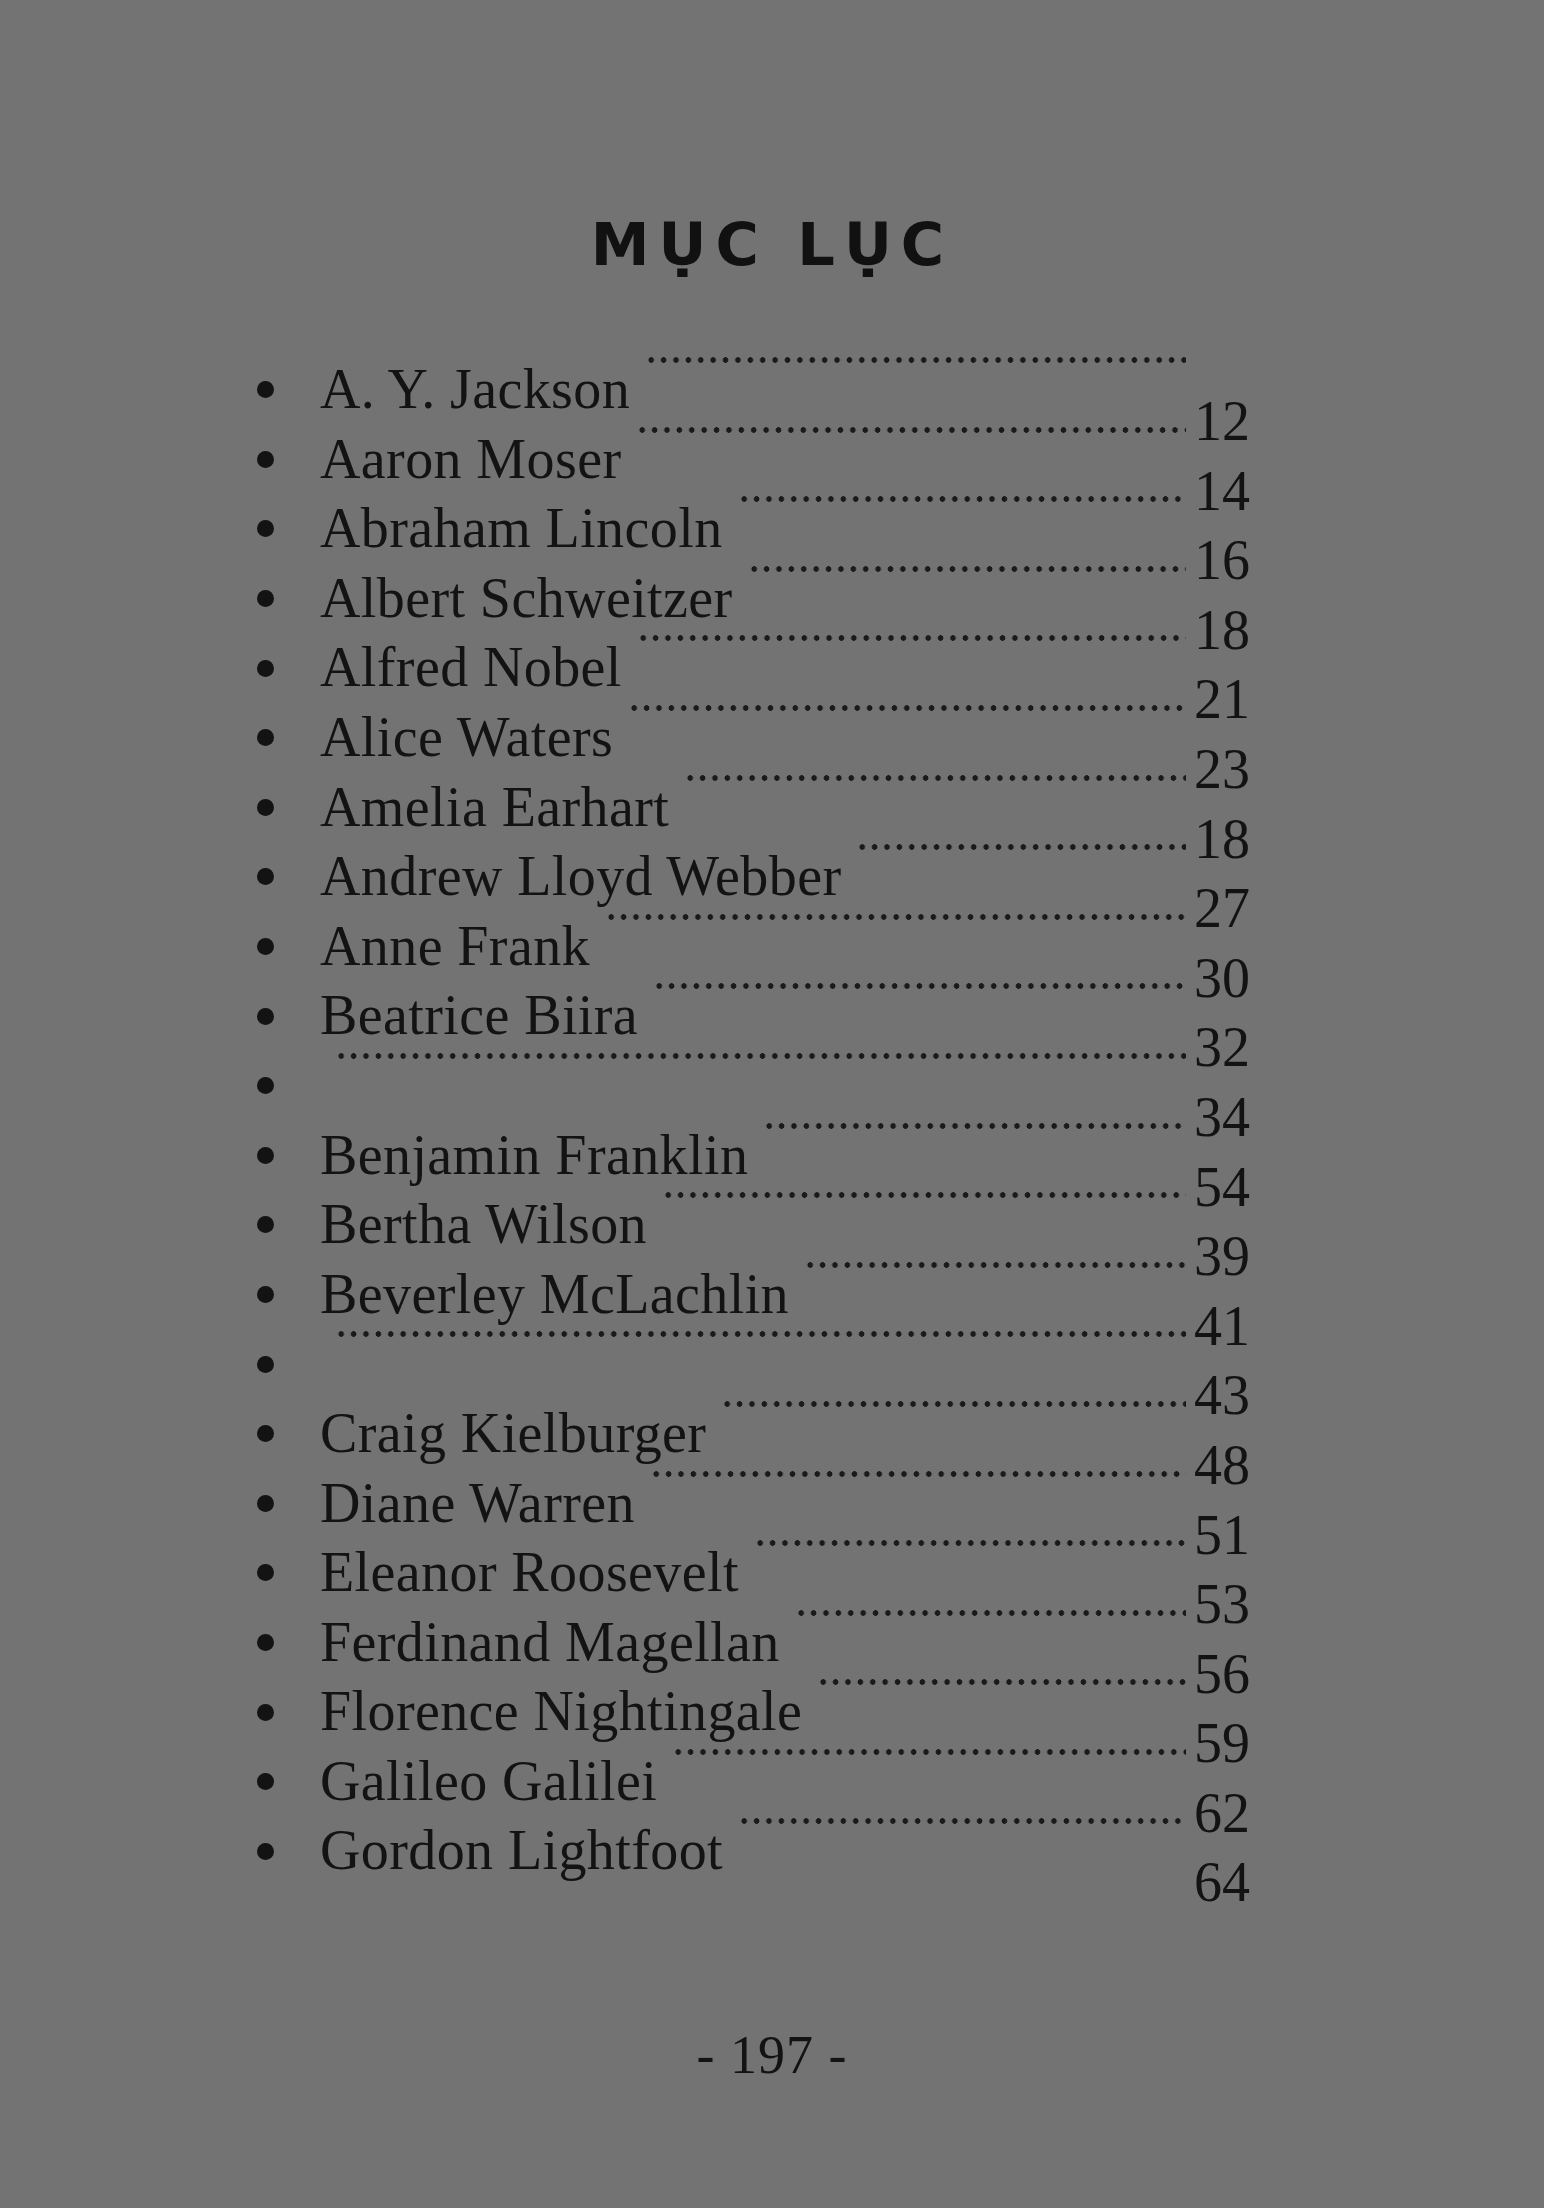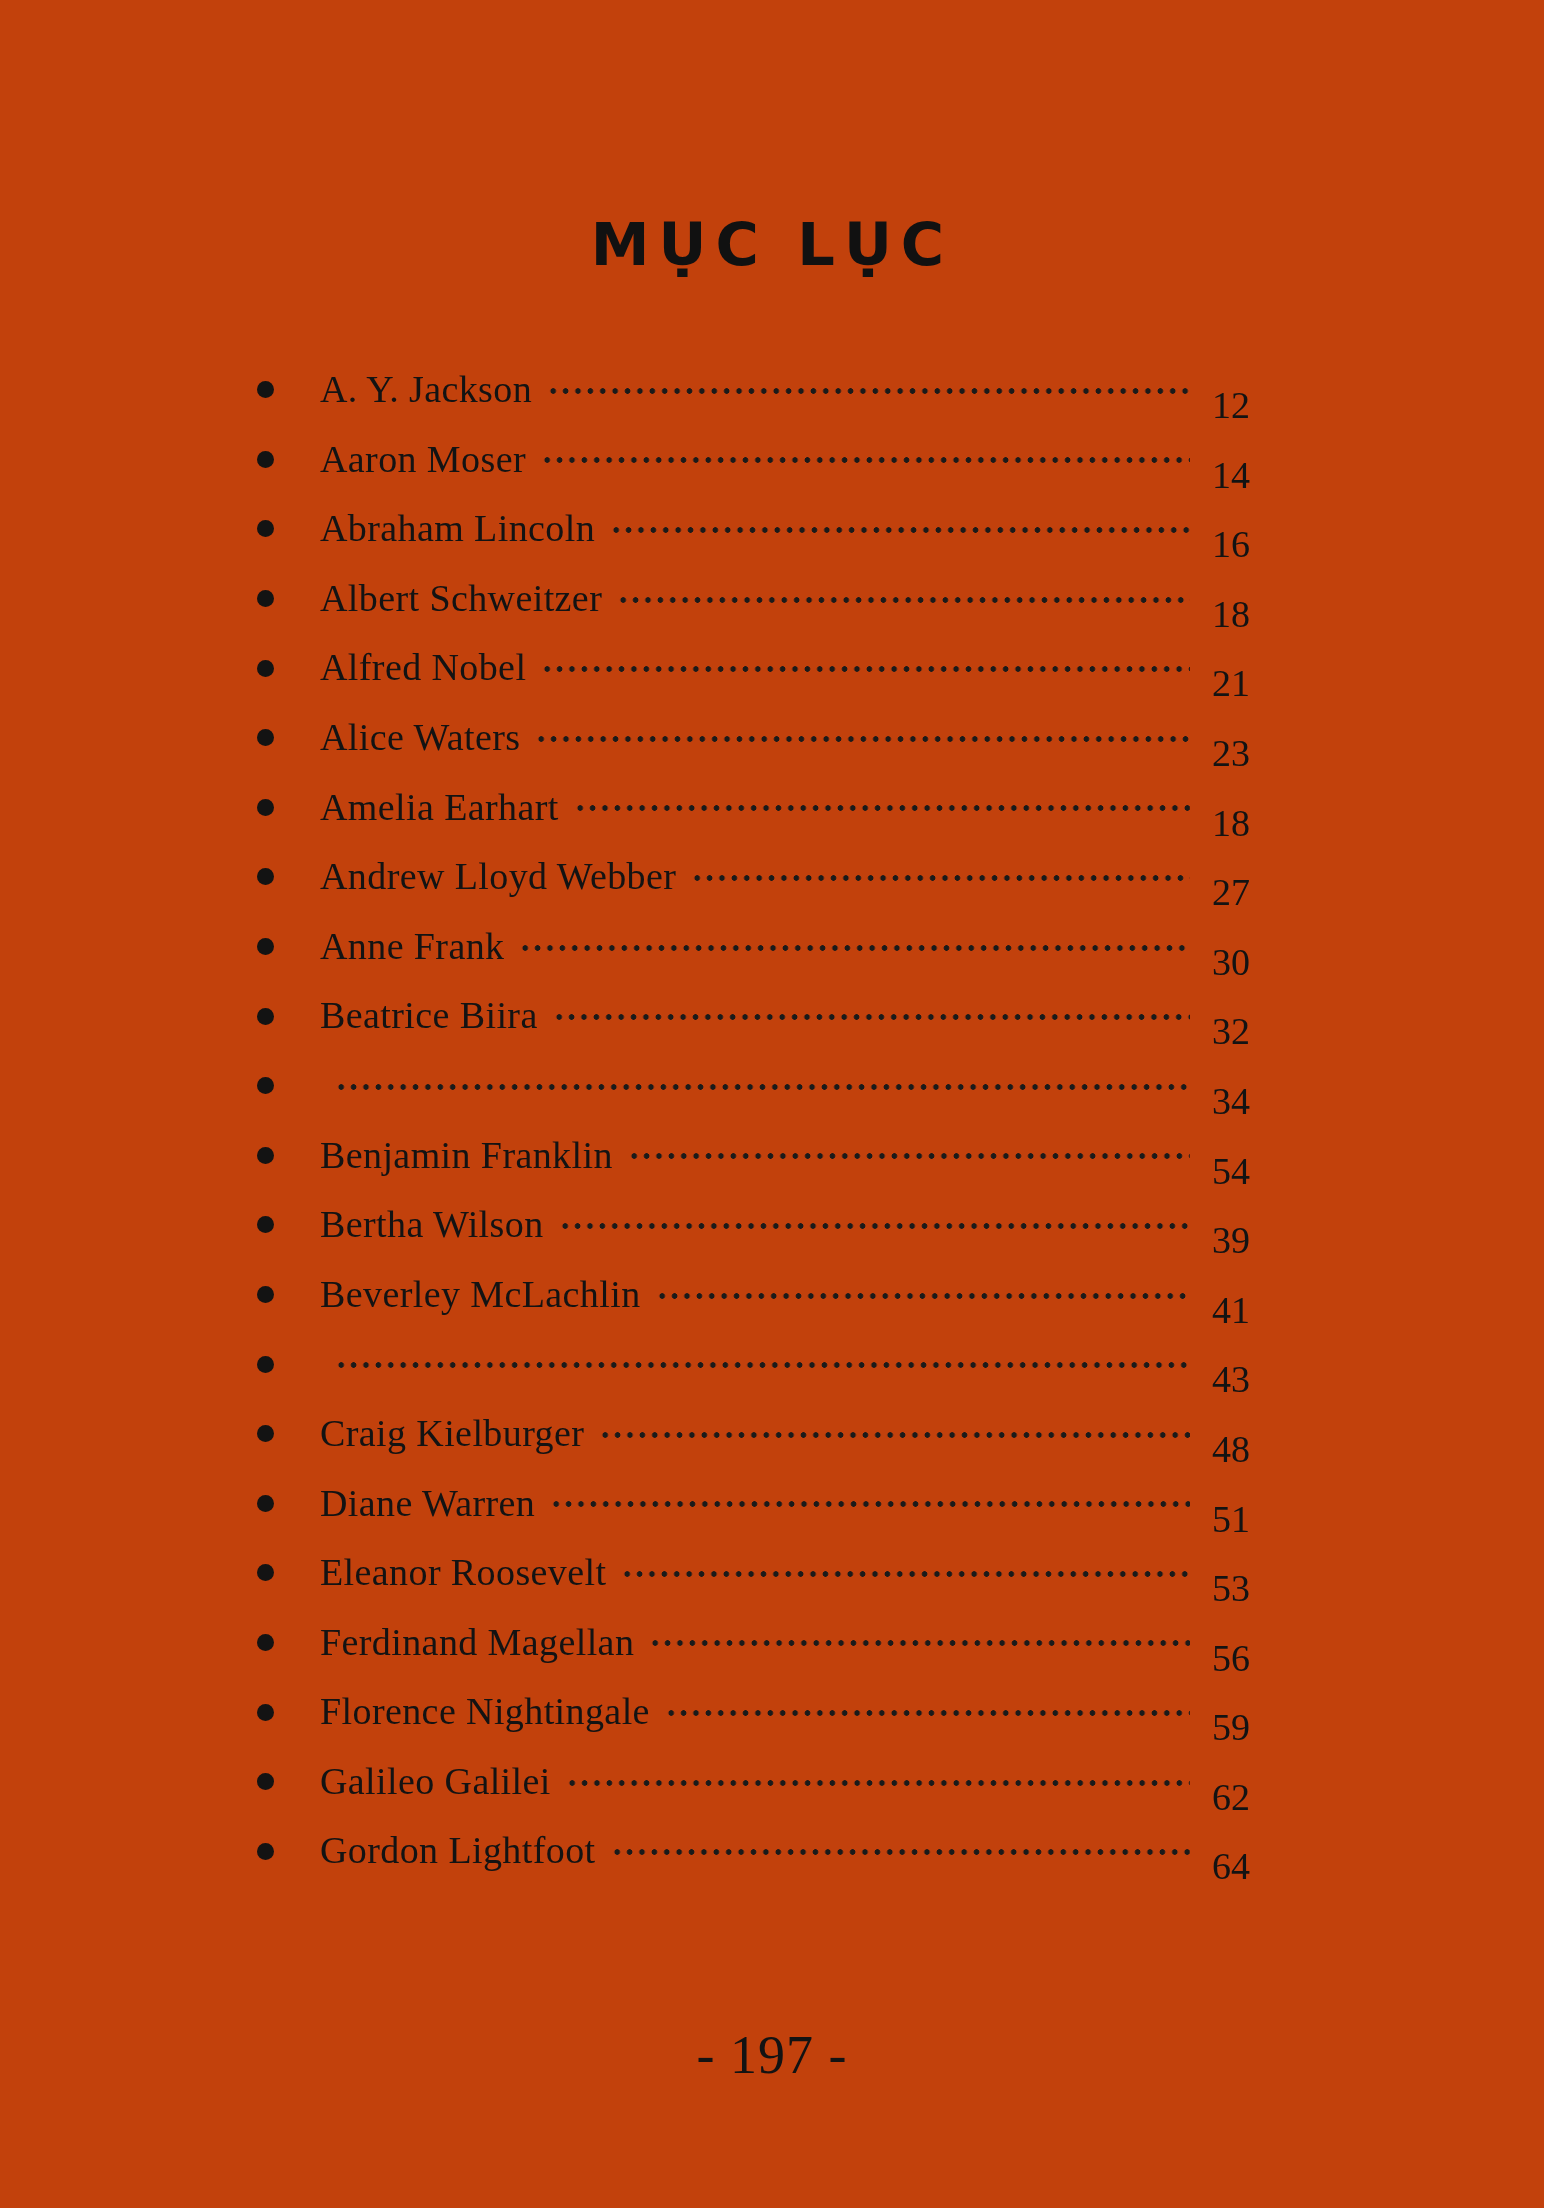--- a/index.html
+++ b/index.html
@@ -4,21 +4,21 @@
 <style>
   html, body {
     margin: 0;
     padding: 0;
     background: #ffffff;
   }
   .page {
     position: relative;
     width: 1544px;
     height: 2208px;
-    background: #c2410c;
+    background: #737373;
     font-family: "Liberation Serif", serif;
     color: #131313;
     overflow: hidden;
   }
   .title {
     position: absolute;
     top: 210px;
     left: 0;
     width: 100%;
     text-align: center;
@@ -30,24 +30,24 @@
     color: #111111;
   }
   .toc {
     position: absolute;
     top: 355px;
     left: 257px;
     width: 993px;
   }
   .toc-row {
     display: flex;
-    align-items: center;
+    align-items: flex-start;
     height: 69.6px;
     line-height: 69.6px;
-    font-size: 38px;
+    font-size: 56px;
     white-space: nowrap;
   }
   .bullet {
     flex: 0 0 auto;
     width: 17px;
     height: 17px;
     border-radius: 50%;
     background: #131313;
     align-self: center;
     margin-right: 46px;

